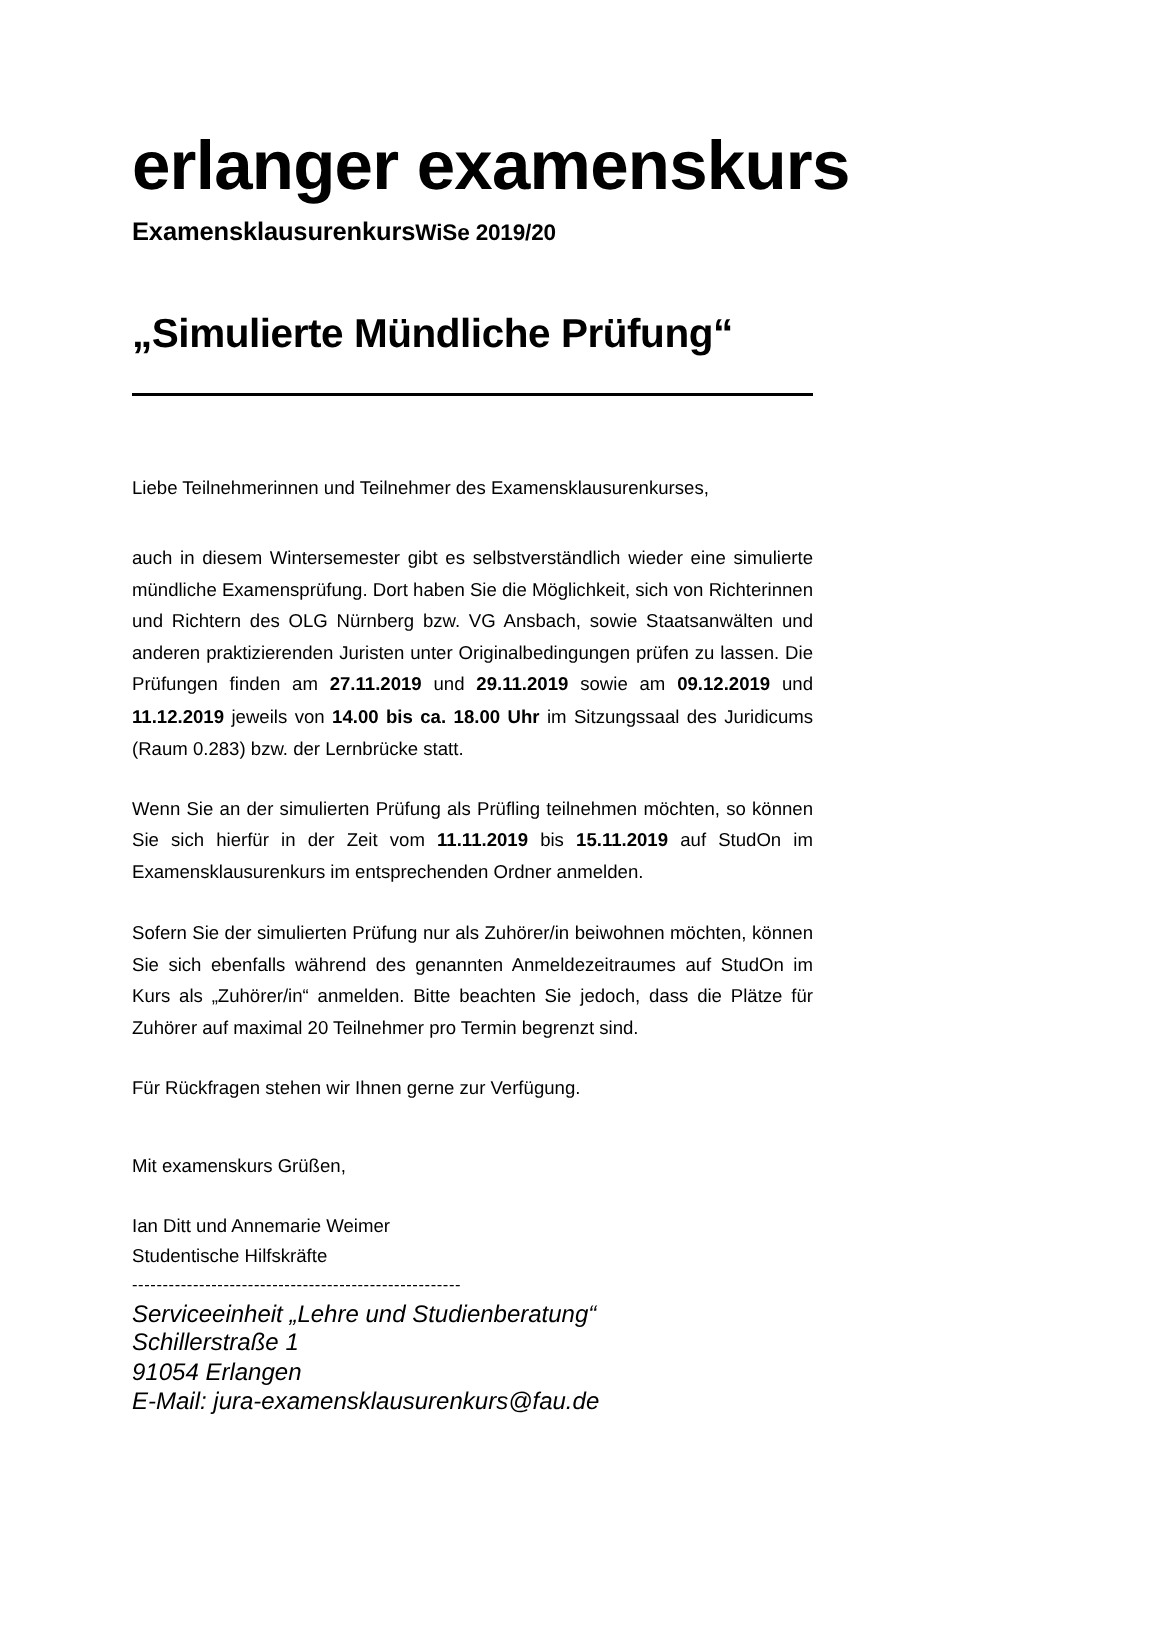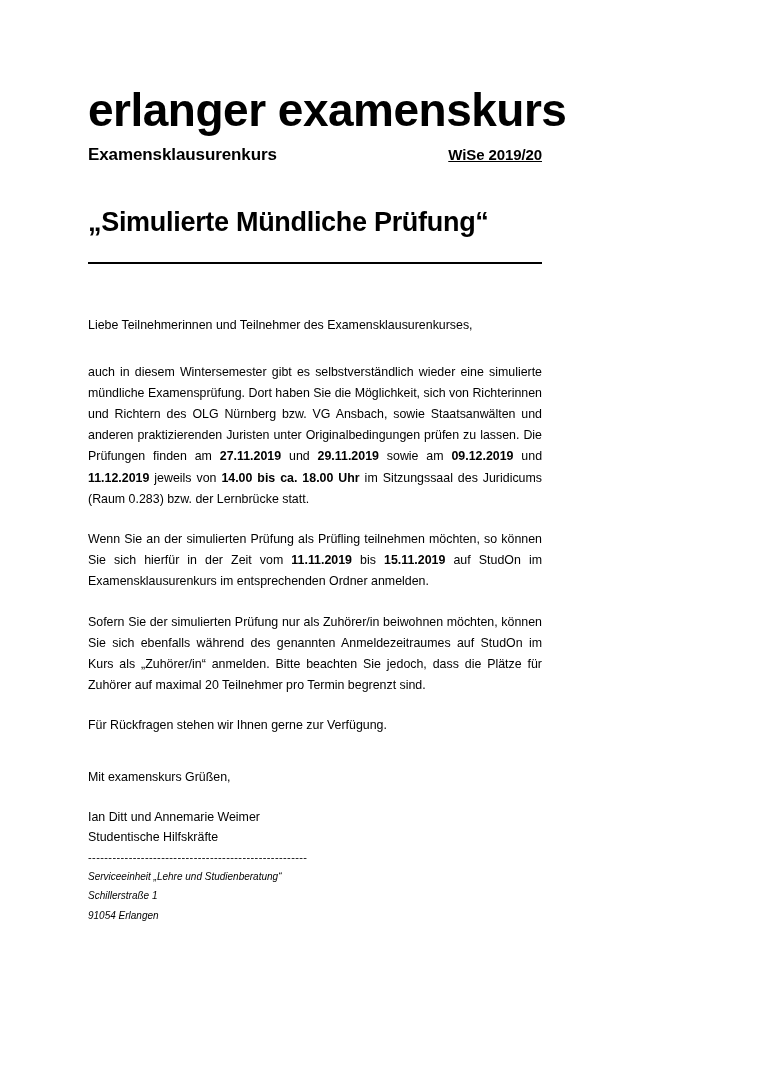--- a/index.html
+++ b/index.html
@@ -31,33 +31,32 @@
   .brand-title {
     font-size: 46px;
     font-weight: bold;
     letter-spacing: -0.5px;
     line-height: 1.05;
     white-space: nowrap;
   }
   .brand-row {
     display: flex;
     align-items: baseline;
-    justify-content: space-between;
+    justify-content: flex-start;
     margin-top: 11px;
   }
   .brand-subtitle {
     font-size: 17px;
     font-weight: bold;
     letter-spacing: -0.1px;
   }
   .brand-term {
     font-size: 15px;
     font-weight: bold;
     letter-spacing: -0.1px;
-    text-decoration: underline;
   }
 
   
   .doc-heading-wrap {
     margin-top: 42px;
   }
   .doc-heading {
     font-size: 27px;
     font-weight: bold;
     text-align: left;
@@ -98,21 +97,21 @@
     font-size: 11px;
     line-height: 16px;
     letter-spacing: 0.4px;
     white-space: nowrap;
     overflow: hidden;
     margin-top: 2px;
   }
 
   .footer-block {
     font-style: italic;
-    font-size: 10px;
+    font-size: 16px;
     line-height: 19.5px;
     margin-top: 2px;
   }
   .footer-line { white-space: pre; }
 </style>
 </head>
 <body>
 
 <div class="page">
 
@@ -148,15 +147,16 @@
     <div class="sign-gap"></div>
     <div class="sign-line">Ian Ditt und Annemarie Weimer</div>
     <div class="sign-line">Studentische Hilfskräfte</div>
     <div class="divider-text">------------------------------------------------------</div>
   </section>
 
   <footer class="footer-block">
     <div class="footer-line">Serviceeinheit „Lehre und Studienberatung“</div>
     <div class="footer-line">Schillerstraße 1</div>
     <div class="footer-line">91054 Erlangen</div>
+    <div class="footer-line">E-Mail: jura-examensklausurenkurs@fau.de</div>
   </footer>
 
 </div>
 
 </body></html>

